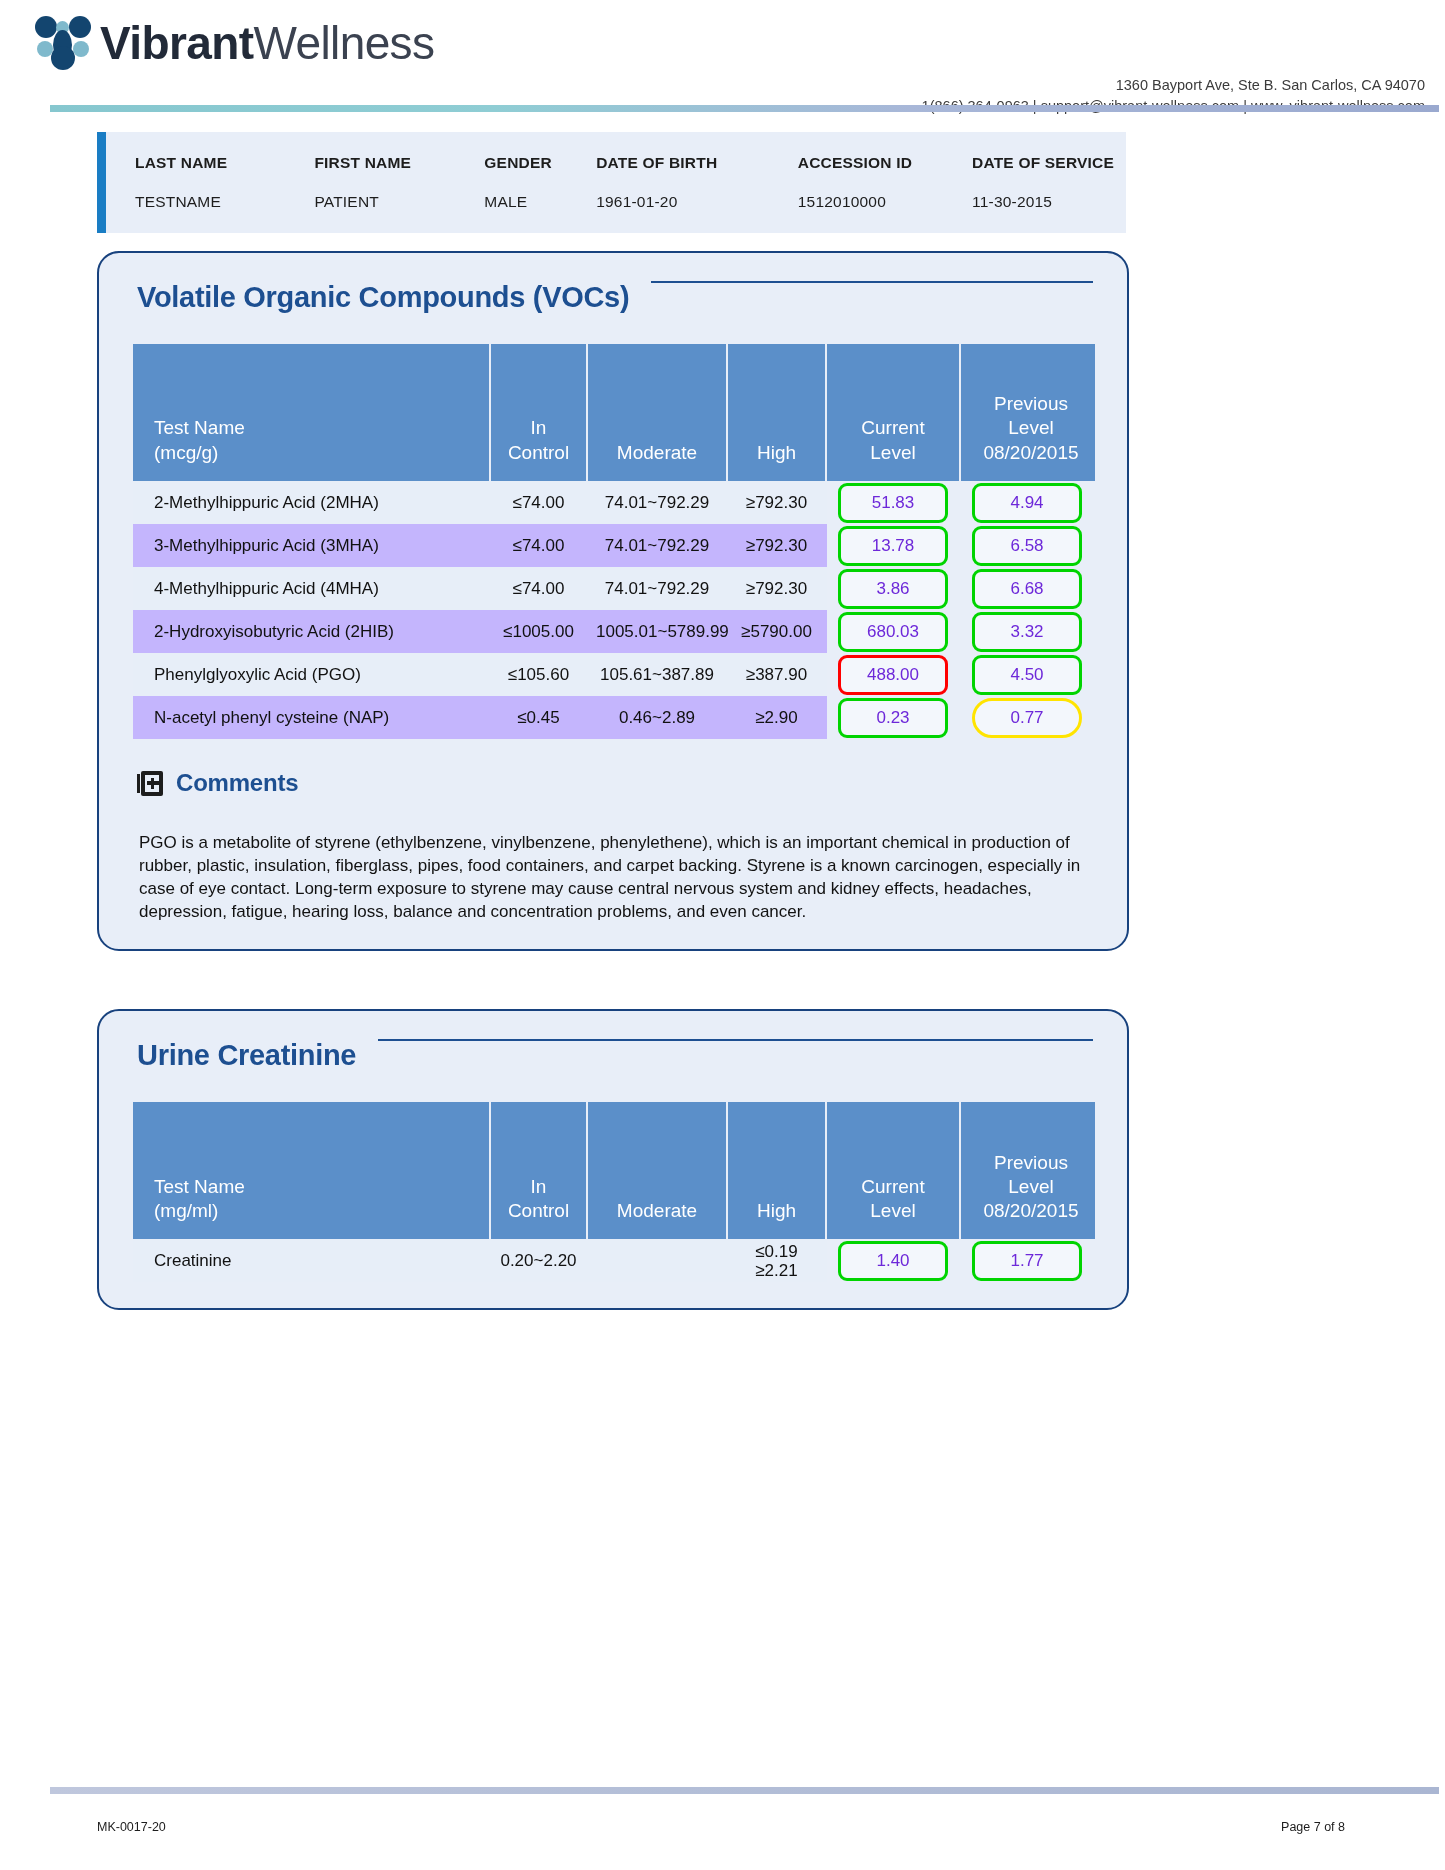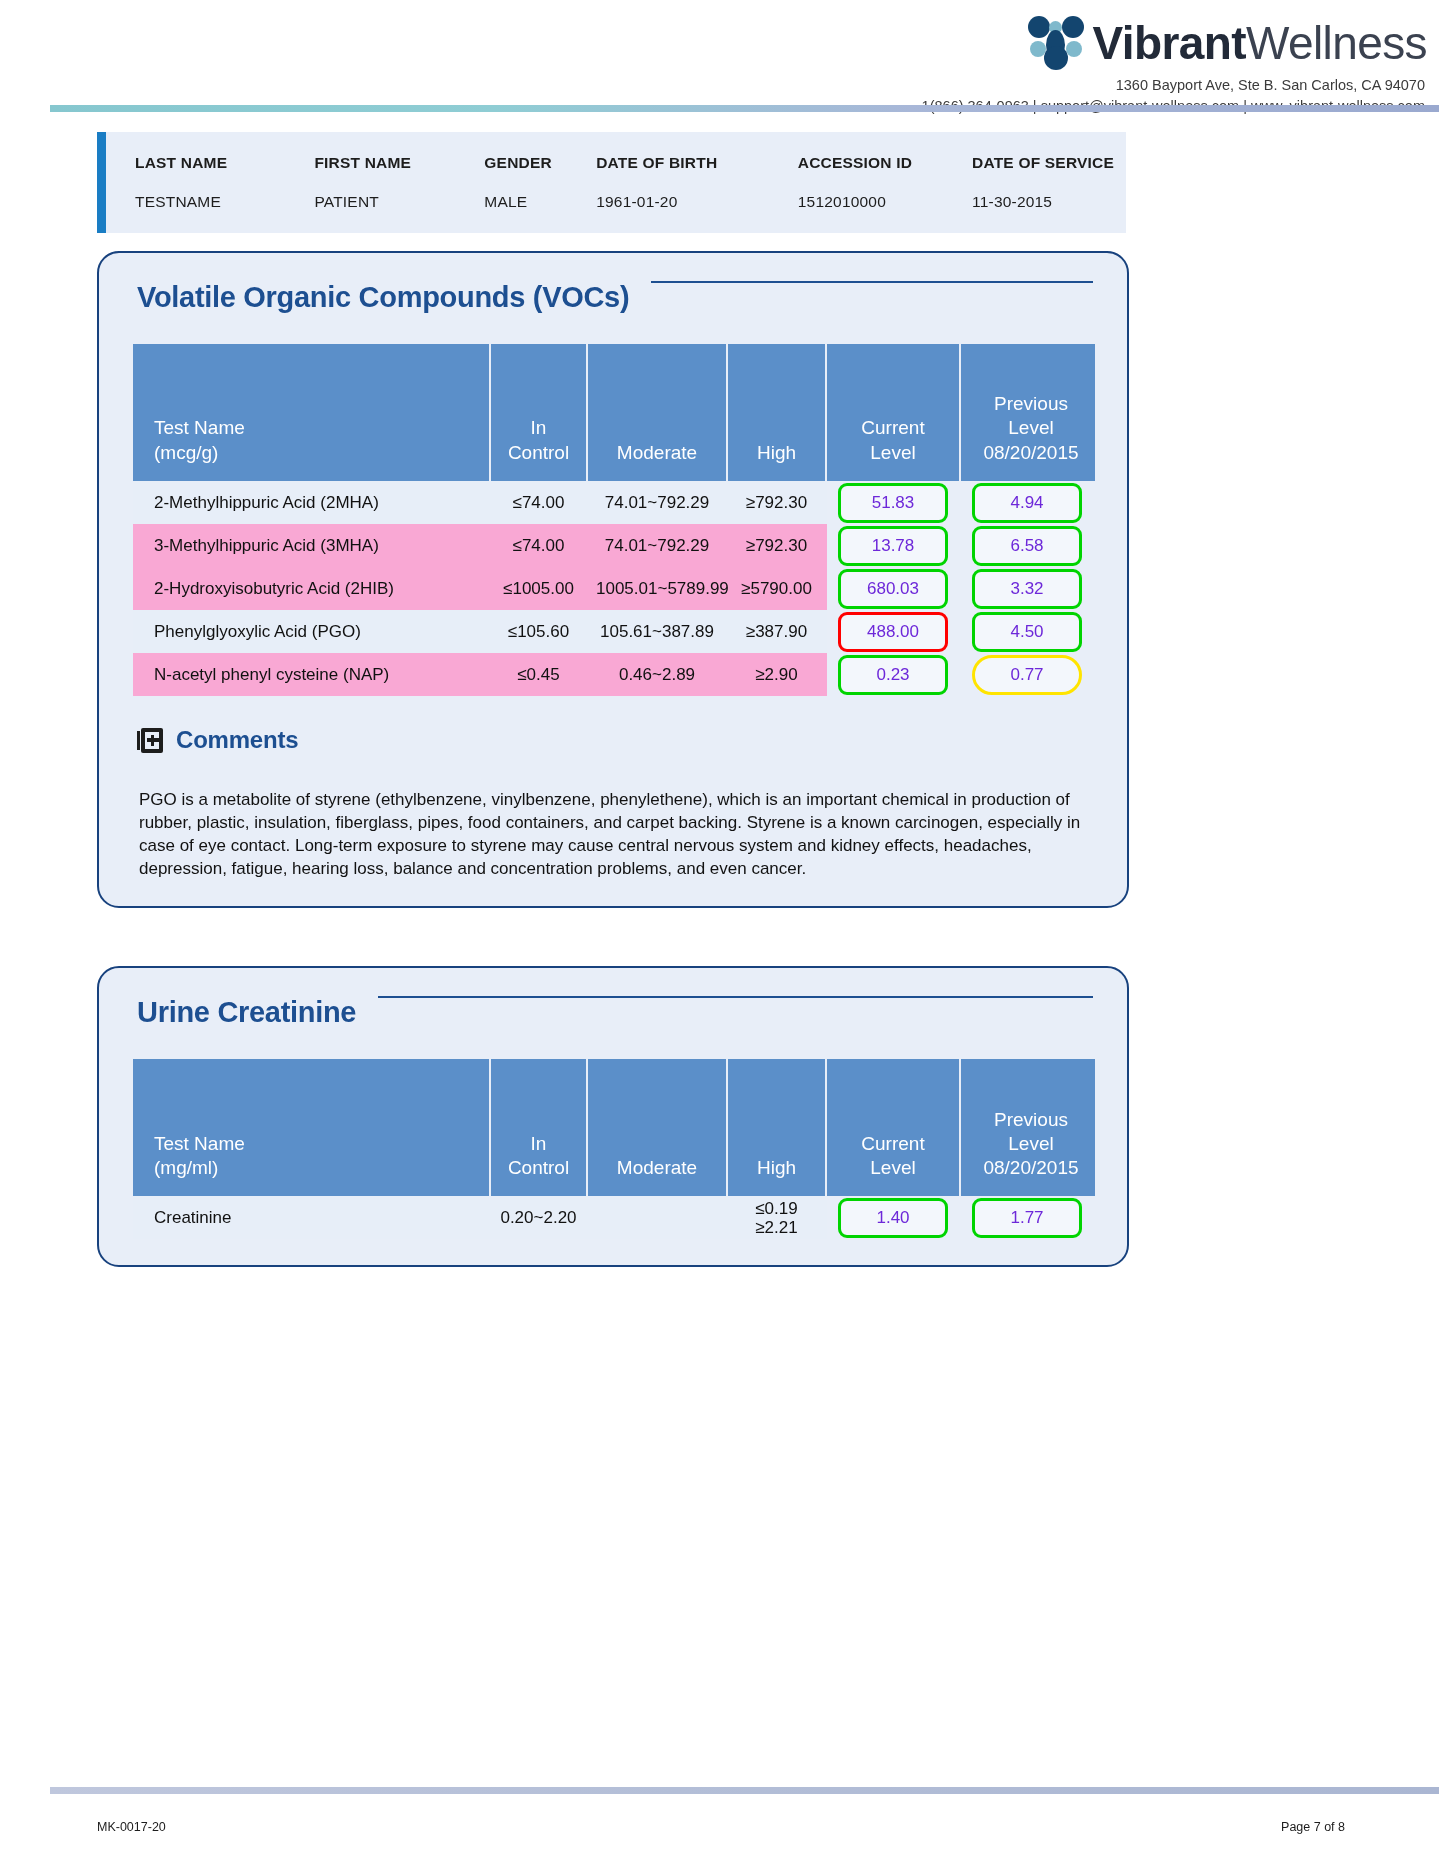--- a/index.html
+++ b/index.html
@@ -21,21 +21,21 @@
 
   
   .header {
     position: relative;
     height: 112px;
     padding-right: 8px;
   }
   .brand-row {
     display: flex;
     align-items: center;
-    justify-content: flex-end;
+    justify-content: flex-start;
     padding-top: 12px;
     padding-right: 10px;
     padding-left: 32px;
   }
   .logo-mark {
     width: 62px;
     height: 62px;
     position: relative;
     margin-right: 6px;
     flex: 0 0 auto;
@@ -174,21 +174,21 @@
 
   table.rt td {
     font-size: 17px;
     color: #111111;
     padding: 0 8px;
     height: 43px;
     border-right: 2px solid transparent;
     vertical-align: middle;
   }
   table.rt tbody tr.odd td  { background: #e7eef8; }
-  table.rt tbody tr.even td { background: #f9a8d4; }
+  table.rt tbody tr.even td { background: #c4b5fd; }
   table.rt tbody tr td:nth-child(1) { padding-left: 21px; text-align: left; }
   table.rt tbody tr td.ctr { text-align: center; }
 
   
   col.w-name { width: 358px; }
   col.w-ctrl { width: 97px; }
   col.w-mod  { width: 140px; }
   col.w-high { width: 99px; }
   col.w-cur  { width: 134px; }
   col.w-prev { width: 134px; }
@@ -397,20 +397,32 @@
             <td class="ctr">≤74.00</td>
             <td class="ctr">74.01~792.29</td>
             <td class="ctr">≥792.30</td>
             <td class="pill-cell">
               <div class="pill green">13.78</div>
             </td>
             <td class="pill-cell">
               <div class="pill green">6.58</div>
             </td>
           </tr>
+          <tr class="odd">
+            <td>4-Methylhippuric Acid (4MHA)</td>
+            <td class="ctr">≤74.00</td>
+            <td class="ctr">74.01~792.29</td>
+            <td class="ctr">≥792.30</td>
+            <td class="pill-cell">
+              <div class="pill green">3.86</div>
+            </td>
+            <td class="pill-cell">
+              <div class="pill green">6.68</div>
+            </td>
+          </tr>
           <tr class="even">
             <td>2-Hydroxyisobutyric Acid (2HIB)</td>
             <td class="ctr">≤1005.00</td>
             <td class="ctr">1005.01~5789.99</td>
             <td class="ctr">≥5790.00</td>
             <td class="pill-cell">
               <div class="pill green">680.03</div>
             </td>
             <td class="pill-cell">
               <div class="pill green">3.32</div>

